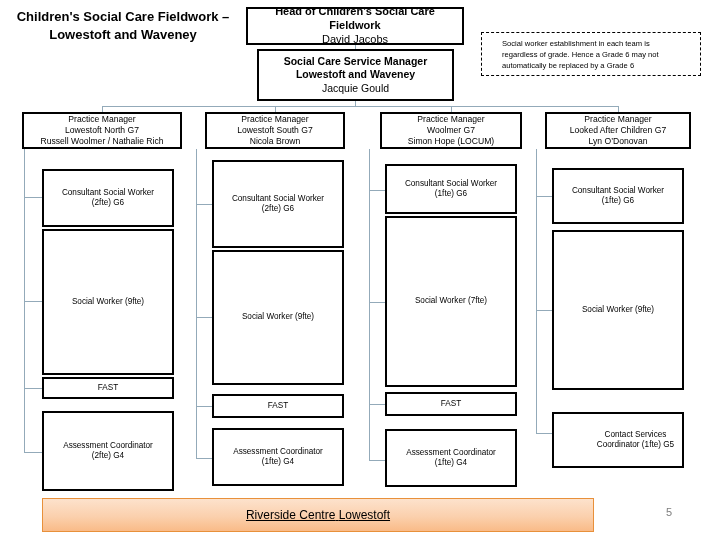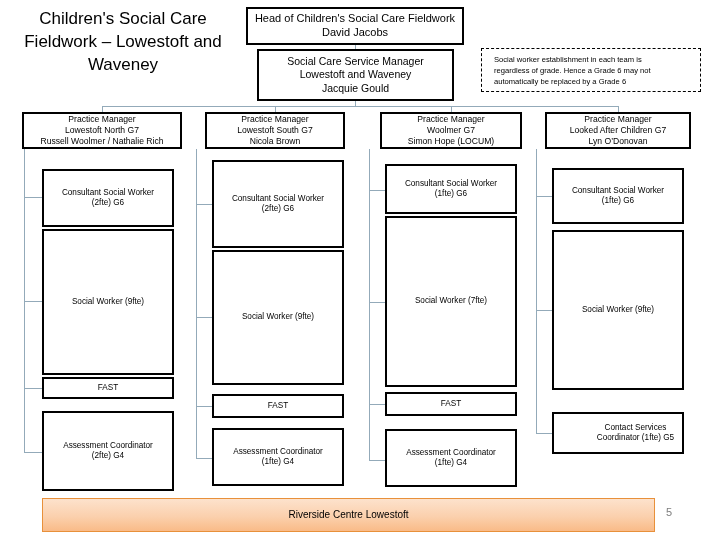--- a/index.html
+++ b/index.html
@@ -28,52 +28,52 @@
     box-sizing: border-box;
     background: #ffffff;
     border: 2.2px solid #000000;
     display: flex;
     align-items: center;
     justify-content: center;
     text-align: center;
     line-height: 1.25;
   }
   .box .ln { display: block; }
-  .box .b  { font-weight: normal; }
+  .box .b  { font-weight: bold; }
 
   
   .slide-title {
     position: absolute;
     left: 8px; top: 8px;
     width: 230px;
     text-align: center;
-    font-size: 17px;
-    font-weight: normal;
+    font-size: 13px;
+    font-weight: bold;
     line-height: 1.35;
   }
 
   
   #head-box {
     left: 246px; top: 7px; width: 218px; height: 38px;
     font-size: 11px;
   }
   #head-box .b { font-size: 11px; }
   #svc-box {
     left: 257px; top: 49px; width: 197px; height: 52px;
     font-size: 10.5px;
   }
 
   
   #note-box {
-    left: 481px; top: 48px; width: 220px; height: 44px;
+    left: 481px; top: 32px; width: 220px; height: 44px;
     border: 1.4px dashed #000000;
     font-size: 7.6px;
     text-align: left;
     justify-content: flex-start;
-    padding: 3px 12px;
+    padding: 3px 20px;
     line-height: 1.45;
   }
 
   
   .pm {
     top: 112px; height: 37px;
     font-size: 8.6px;
   }
   #pm-1 { left: 22px;  width: 160px; }
   #pm-2 { left: 205px; width: 140px; }
@@ -97,44 +97,45 @@
 
   
   #c3-csw  { left: 385px; top: 164px; width: 132px; height: 50px; }
   #c3-sw   { left: 385px; top: 216px; width: 132px; height: 171px; }
   #c3-fast { left: 385px; top: 392px; width: 132px; height: 24px; }
   #c3-ac   { left: 385px; top: 429px; width: 132px; height: 58px; }
 
   
   #c4-csw  { left: 552px; top: 168px; width: 132px; height: 56px; }
   #c4-sw   { left: 552px; top: 230px; width: 132px; height: 160px; }
-  #c4-cs   { left: 552px; top: 412px; width: 132px; height: 42px; padding-left: 35px; }
+  #c4-cs   { left: 552px; top: 412px; width: 132px; height: 56px; padding-left: 35px; }
 
   
   .conn {
     position: absolute;
     background: #93aab9;
   }
   .conn.v { width: 1.3px; }
   .conn.h { height: 1.3px; }
 
   
   #footer-bar {
     position: absolute;
-    left: 42px; top: 498px; width: 613px; height: 34px;
+    left: 42px; top: 498px; width: 552px; height: 34px;
     box-sizing: border-box;
     border: 1.2px solid #e8903a;
     background: linear-gradient(to bottom, #fde2cc 0%, #fbd0ad 55%, #f9bb88 100%);
     display: flex;
     align-items: center;
     justify-content: center;
     text-align: center;
-    font-size: 10px;
+    font-size: 12px;
     line-height: 1.35;
     color: #000000;
+    text-decoration: underline;
   }
   #slide-number {
     position: absolute;
     left: 666px; top: 506px;
     font-size: 11px;
     color: #7d7d7d;
   }
 </style>
 </head>
 <body>

